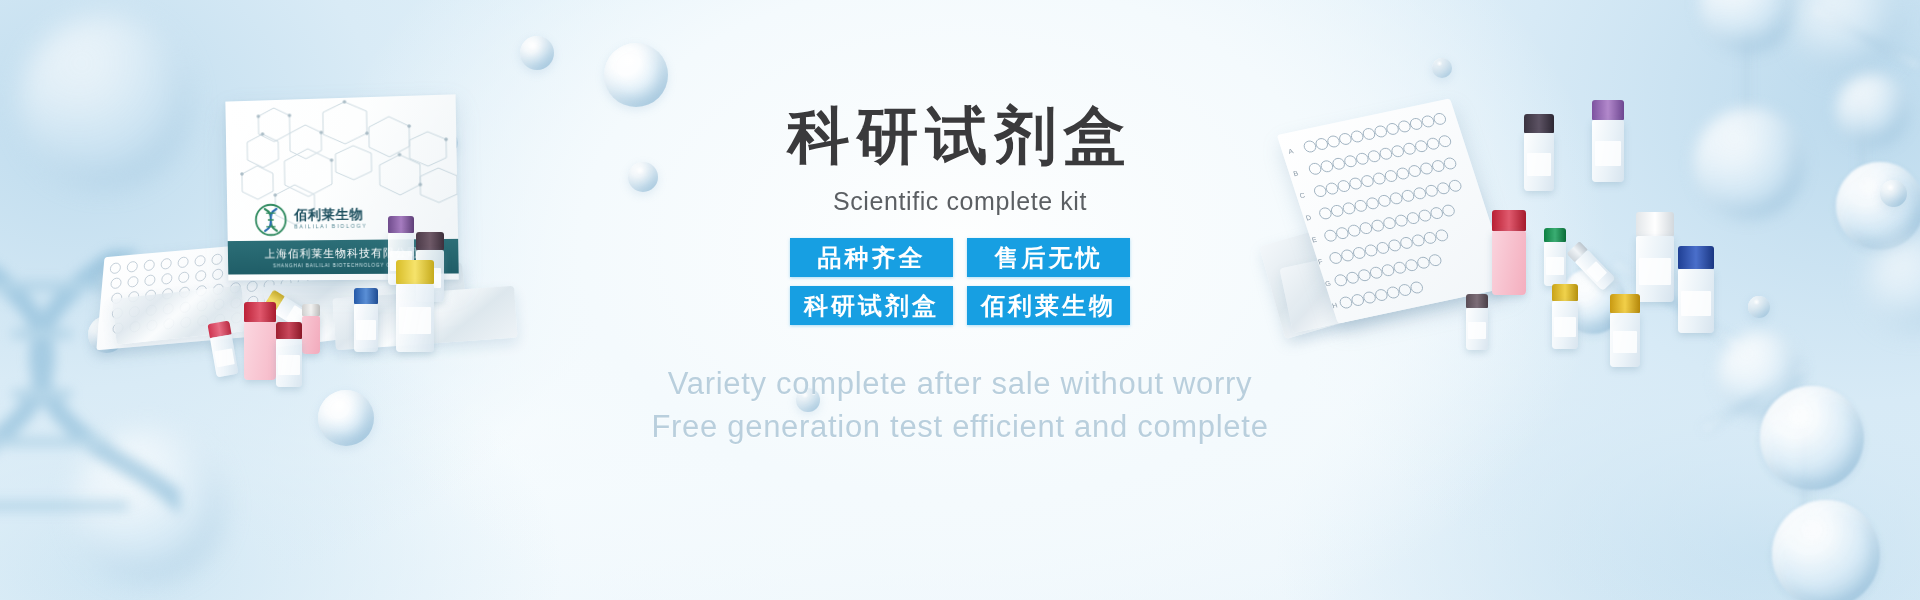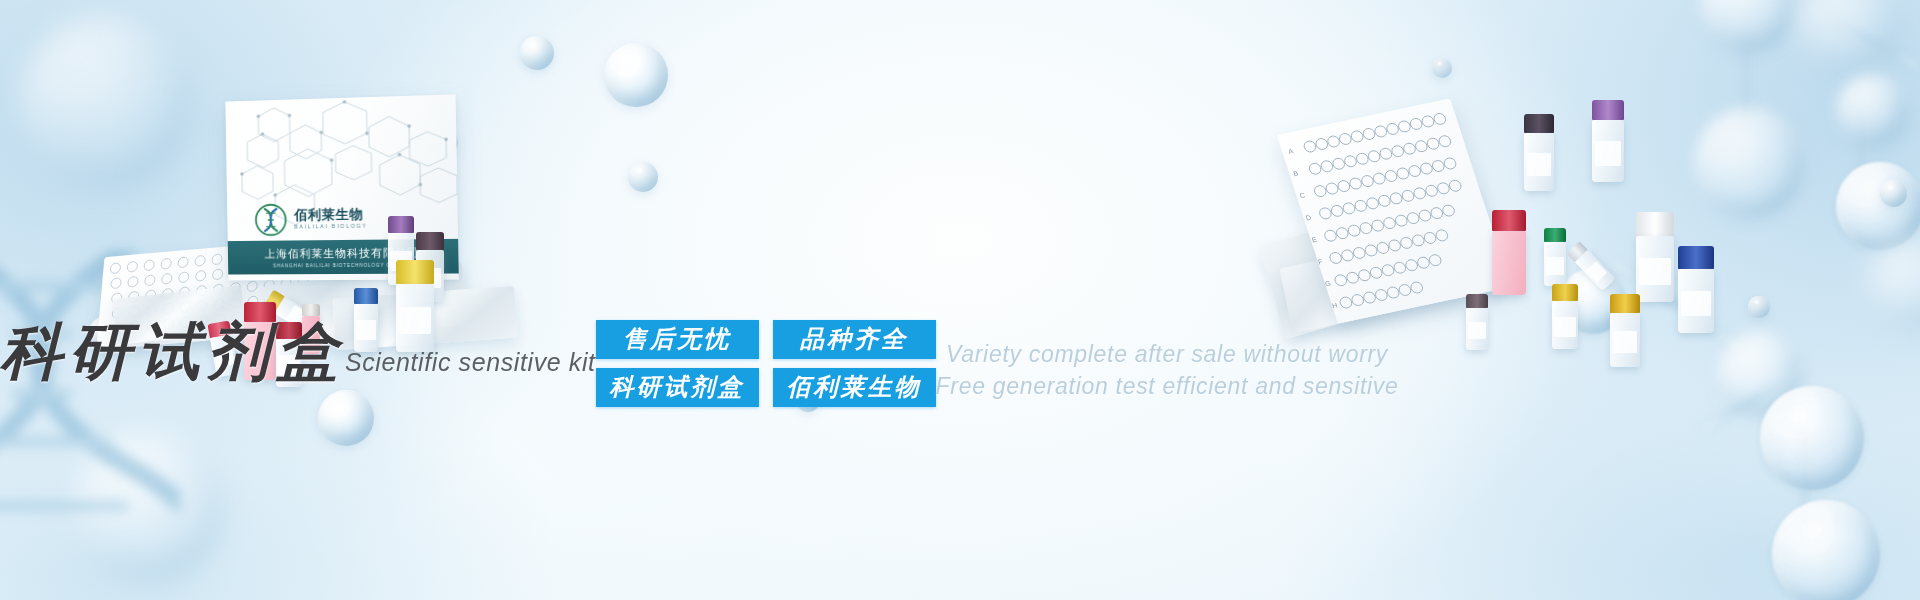--- a/index.html
+++ b/index.html
@@ -114,23 +114,22 @@
     background:rgba(255,255,255,0.82);
     border-radius:1px;
   }
 
   
   .kit-right{ position:absolute; left:1280px; top:118px; width:520px; height:280px; }
 
   
   .center{
     position:absolute; left:0; right:0; top:0; bottom:0;
-    display:flex; flex-direction:row; align-items:center;
+    display:flex; flex-direction:column; align-items:center;
     padding-top:104px;
-    font-style:italic;
   }
   .title{
     font-size:62px; font-weight:bold; color:#3a3a3c;
     letter-spacing:7px; line-height:1.02;
     text-shadow:0 1px 2px rgba(255,255,255,0.9);
   }
   .subtitle{
     margin-top:20px;
     font-size:25px; color:#5b5f63; letter-spacing:.6px; font-weight:normal;
   }
@@ -141,21 +140,21 @@
   .badge{
     min-width:148px; height:39px;
     display:flex; align-items:center; justify-content:center;
     background:#179fe2; color:#ffffff;
     font-size:24px; font-weight:bold; letter-spacing:3px;
     padding:0 14px;
     box-shadow:0 1px 3px rgba(23,159,226,0.35);
   }
   .tagline{
     margin-top:38px; text-align:center;
-    color:#b9cfdd; font-size:23px; line-height:1.38; letter-spacing:.7px;
+    color:#b9cfdd; font-size:31px; line-height:1.38; letter-spacing:.7px;
     text-shadow:0 1px 1px rgba(255,255,255,0.65);
   }
 </style>
 </head>
 <body>
 
 <div class="banner">
 
   <div class="deco" style="inset:0;">
 
@@ -593,28 +592,28 @@
       <div class="body" style="width:30px; height:54px;">
           <div class="lbl"></div>
         </div>
     </div>
   </div>
 
   <div class="center">
 
     <h1 class="title">科研试剂盒</h1>
 
-    <div class="subtitle">Scientific sensitive kit</div>
+    <div class="subtitle">Scientific complete kit</div>
 
     <div class="badges">
+      <div class="badge">品种齐全</div>
       <div class="badge">售后无忧</div>
-      <div class="badge">品种齐全</div>
       <div class="badge">科研试剂盒</div>
       <div class="badge">佰利莱生物</div>
     </div>
 
     <div class="tagline">
       <div>Variety complete after sale without worry</div>
-      <div>Free generation test efficient and sensitive</div>
+      <div>Free generation test efficient and complete</div>
     </div>
   </div>
 
 </div>
 
 </body></html>

